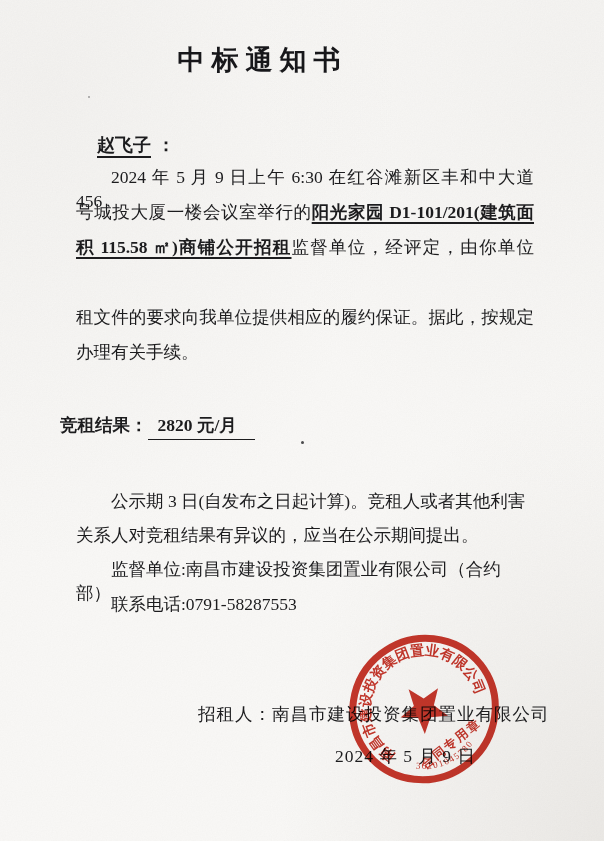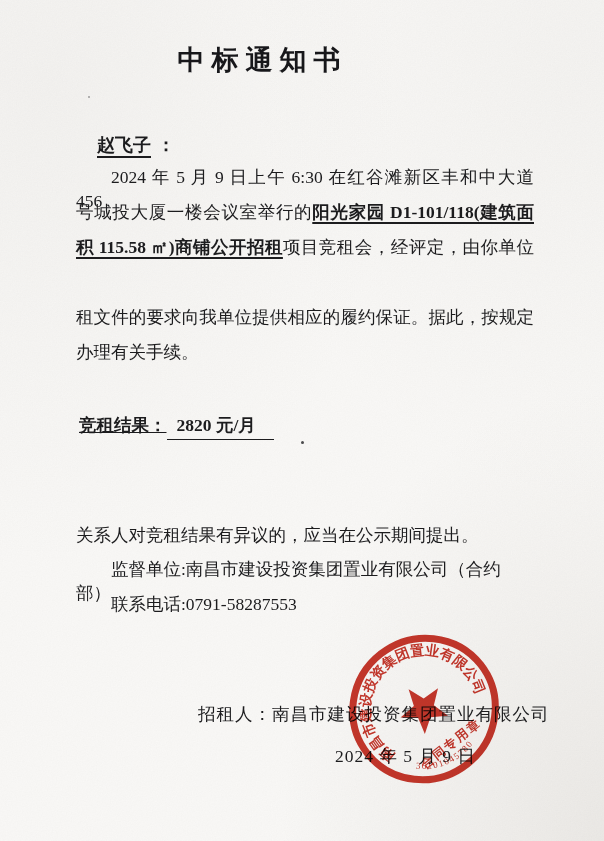--- a/index.html
+++ b/index.html
@@ -31,21 +31,21 @@
     text-decoration:underline;
     text-underline-offset:4px;
     text-decoration-thickness:1.5px;
   }
   .recipient{ position:absolute; left:76px; top:133px; font-size:18px; font-weight:bold; }
   .recipient .name{
     text-decoration:underline; text-underline-offset:5px; text-decoration-thickness:1.5px;
     padding-right:6px;
     margin-left:21px;
   }
-  .result-line{ position:absolute; left:79px; top:413px; font-size:17.5px; font-weight:bold;text-decoration:underline; }
+  .result-line{ position:absolute; left:60px; top:413px; font-size:17.5px; font-weight:bold; }
   .result-value{
     display:inline-block;
     border-bottom:1.8px solid #1c1c1e;
     padding:0 18px 2px 10px;
     font-weight:bold;
   }
   .speck{ position:absolute; background:#4a4a4c; border-radius:50%; }
   .sig-issuer{ position:absolute; left:198px; top:702px; font-size:17.5px; letter-spacing:1px; }
   .sig-date{ position:absolute; left:335px; top:744px; font-size:17.5px; letter-spacing:1px; }
   .seal{
@@ -67,31 +67,32 @@
     <rect width="100%" height="100%" filter="url(#grain)"></rect>
   </svg>
 
   <div class="doc-title">中标通知书</div>
 
   <div class="recipient">
     <span class="name">赵飞子</span><span>：</span>
   </div>
 
   <div class="line jline indent" style="top:165px">2024 年 5 月 9 日上午 6:30 在红谷滩新区丰和中大道 456</div>
-  <div class="line jline" style="top:200px"><span>号城投大厦一楼会议室举行的</span><span class="em-seg">阳光家园 D1-101/118(建筑面</span></div>
-  <div class="line jline" style="top:235px"><span class="em-seg">积 115.58 ㎡)商铺公开招租</span><span>项目竞租会，经评定，由你单位</span></div>
+  <div class="line jline" style="top:200px"><span>号城投大厦一楼会议室举行的</span><span class="em-seg">阳光家园 D1-101/201(建筑面</span></div>
+  <div class="line jline" style="top:235px"><span class="em-seg">积 115.58 ㎡)商铺公开招租</span><span>监督单位，经评定，由你单位</span></div>
   <div class="line jline" style="top:305px">租文件的要求向我单位提供相应的履约保证。据此，按规定</div>
   <div class="line" style="top:340px">办理有关手续。</div>
 
   <div class="result-line">
     <span>竞租结果：</span><span class="result-value">2820 元/月</span>
   </div>
   <div class="speck" style="left:301px;top:441px;width:3px;height:3px"></div>
   <div class="speck" style="left:88px;top:96px;width:2px;height:2px;opacity:.5"></div>
 
+  <div class="line indent" style="top:489px">公示期 3 日(自发布之日起计算)。竞租人或者其他利害</div>
   <div class="line indent" style="top:557px">监督单位:南昌市建设投资集团置业有限公司（合约部）</div>
   <div class="line" style="top:523px">关系人对竞租结果有异议的，应当在公示期间提出。</div>
   <div class="line indent" style="top:592px">联系电话:0791-58287553</div>
 
   <div class="sig-issuer">招租人：南昌市建设投资集团置业有限公司</div>
   <div class="sig-date">2024 年 5 月 9 日</div>
 
   <svg class="seal" viewBox="0 0 174 166" xmlns="http://www.w3.org/2000/svg">
     <g transform="translate(87,82) rotate(-38)" fill="#c5281c">
       <ellipse cx="0" cy="0" rx="72" ry="70" fill="none" stroke="#c5281c" stroke-width="7"></ellipse>

